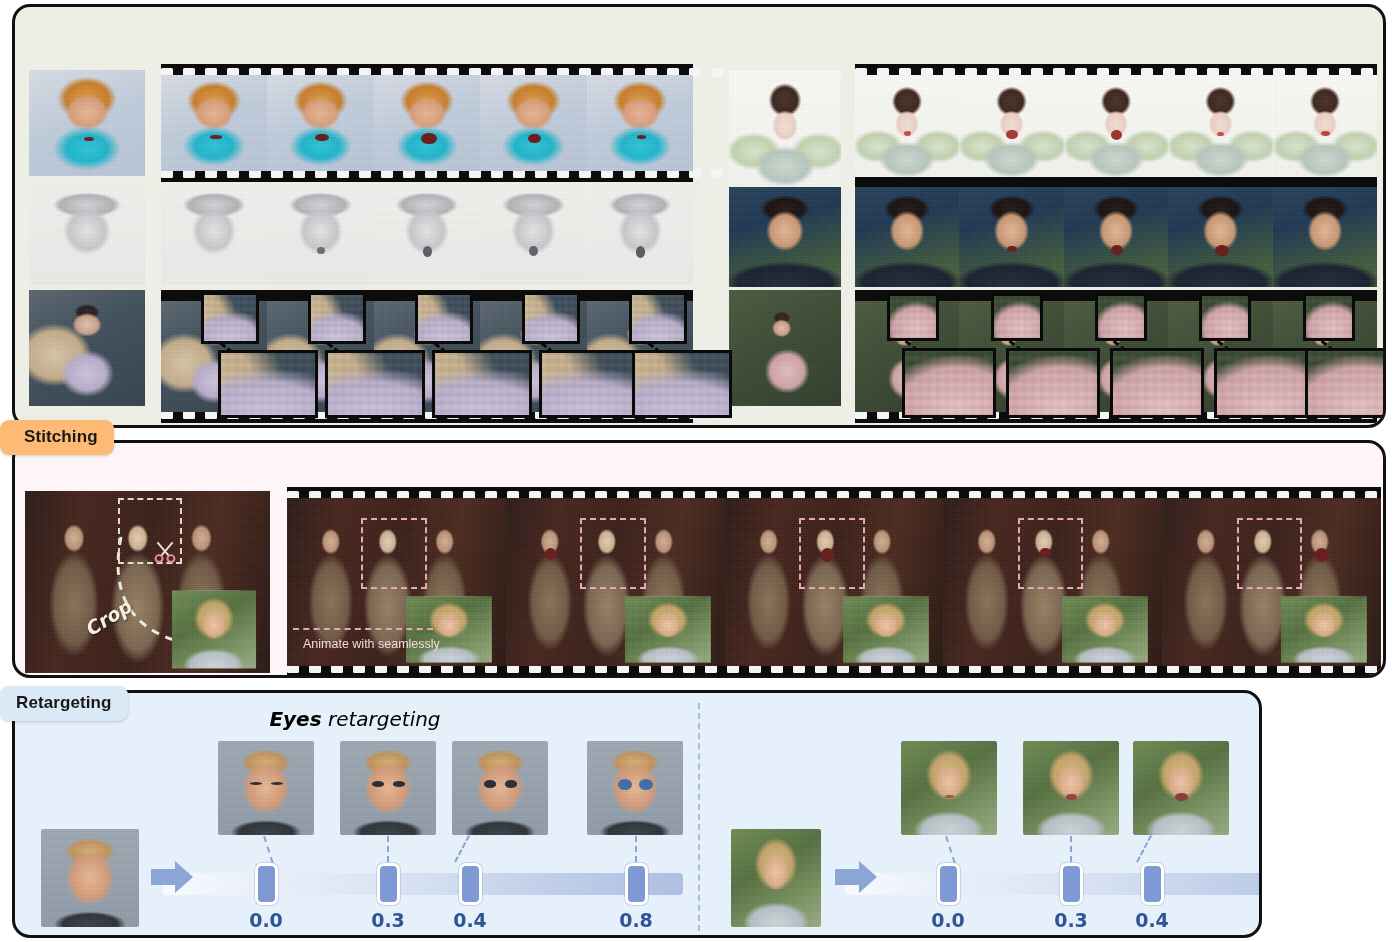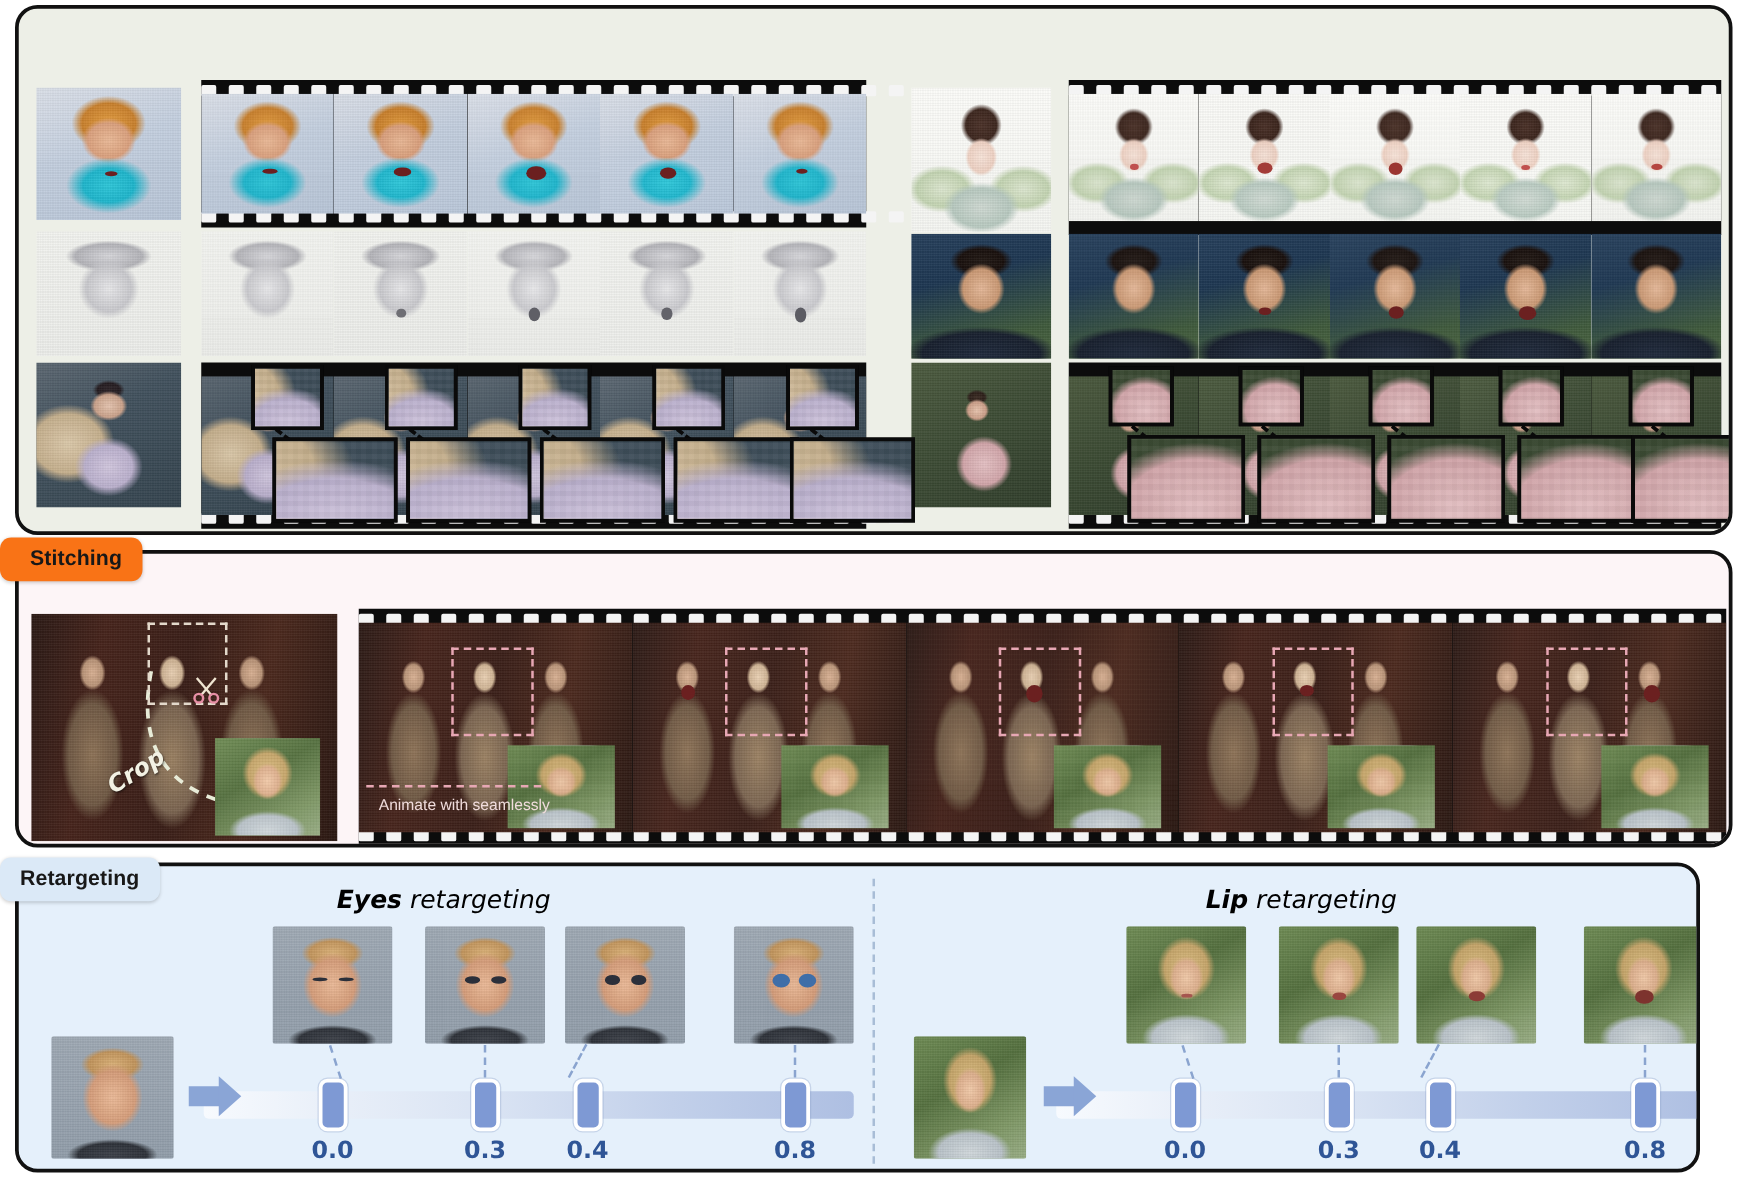--- a/index.html
+++ b/index.html
@@ -19,38 +19,38 @@
   }
   #panel-styles{
     left:12px; top:4px; width:1374px; height:424px;
     background:#edefe7;
   }
   #panel-stitching{
     left:12px; top:440px; width:1374px; height:238px;
     background:#fdf5f7;
   }
   #panel-retarget{
-    left:12px; top:690px; width:1348px; height:248px;
+    left:12px; top:690px; width:1250px; height:248px;
     background:#e5f0fb;
   }
 
   
   .badge{
     position:absolute;
     z-index:30;
     font-weight:bold;
     font-size:17px;
     color:#181818;
     padding:7px 16px 8px 16px;
     border-radius:9px;
     letter-spacing:.1px;
     box-shadow:0 1px 3px rgba(0,0,0,.18);
     white-space:nowrap;
   }
-  #badge-stitching{ left:0px; top:430px; background:#f97316;padding-left:24px; }
+  #badge-stitching{ left:0px; top:420px; background:#fdba74;padding-left:24px; }
   #badge-retarget { left:0px; top:686px; background:#dbe9f7; }
 
   
   .heading{
     font-style:italic;
     font-size:21.5px;
     color:#111;
     text-align:center;
     white-space:nowrap;
     font-family:"DejaVu Sans", sans-serif;
@@ -971,23 +971,20 @@
       <div class="arrow-h" style="left:6px; top:141px; width:140px;"></div>
       <div class="stitch-label" style="left:16px; top:150px;">Animate with seamlessly</div>
     </div>
   </div>
 
   <div class="panel" id="panel-retarget">
 
     <div class="rt-title" style="left:0px; width:680px;">
       <b>Eyes</b><span> retargeting</span>
     </div>
-    <div class="rt-title" style="left:686px; width:680px;">
-      <b>Lip</b><span> retargeting</span>
-    </div>
 
     <div class="vdivider" style="left:683px; top:10px; height:228px;"></div>
 
     <div class="rt-thumb" style="left:26px; top:136px; width:98px; height:98px;">
       <div class="img pb">
           <div class="grain"></div>
         </div>
     </div>
     <div class="bigarrow" style="left:136px; top:168px;">
       <div class="shaft"></div>

